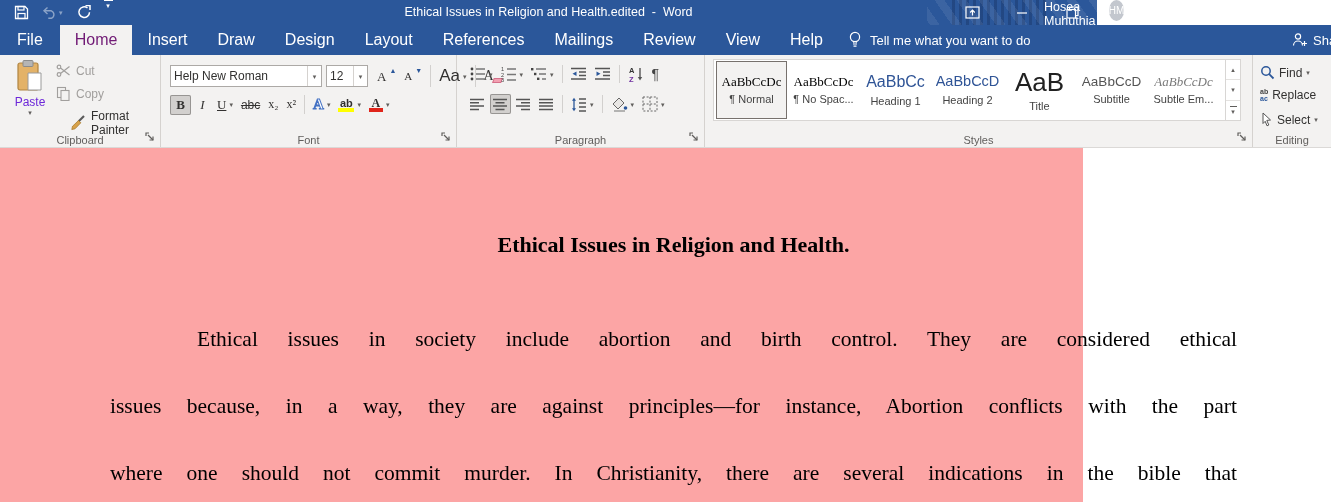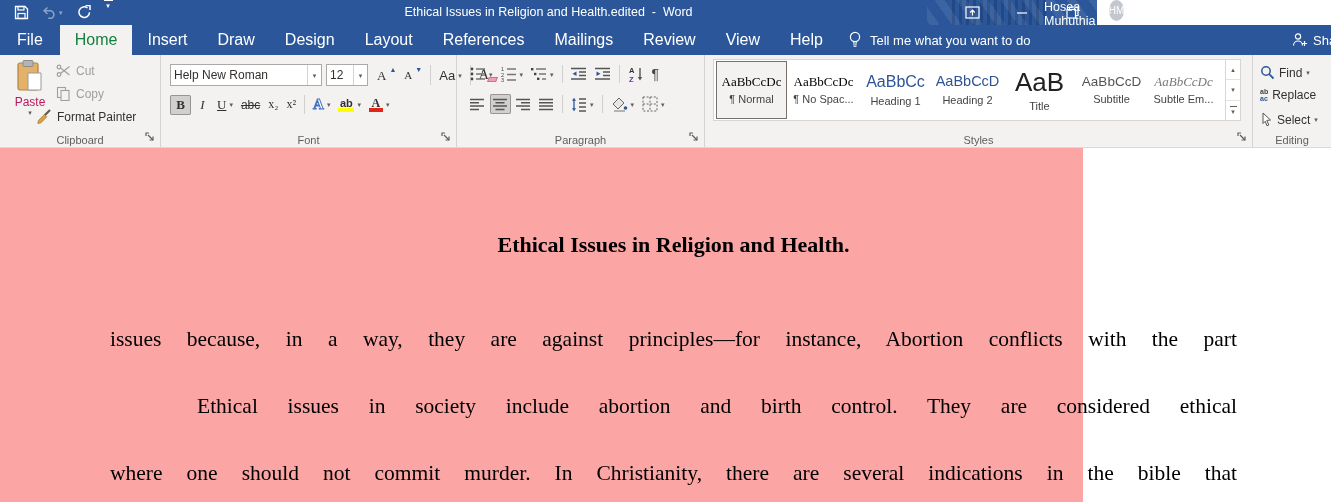--- a/index.html
+++ b/index.html
@@ -25,42 +25,42 @@
   .account-name { font-size:12.5px; }
   .avatar { width:21px; height:21px; border-radius:50%; background:#c3c7ce; color:#fff; font-size:10px;
     display:flex; align-items:center; justify-content:center; }
   .winbtns { position:absolute; right:0; top:0; height:25px; display:flex; }
   .winbtn { width:50px; height:25px; display:flex; align-items:center; justify-content:center; }
 
   
   .tabrow { position:absolute; left:0; top:25px; width:1331px; height:30px; background:#2b579a; display:flex; align-items:stretch; }
   .tab { color:#fff; font-size:16px; padding:0 15px; display:flex; align-items:center; cursor:default;text-align:right; }
   .tab.first { padding:0 17px; }
-  .tab.active { background:#f3f2f1; color:#15803d; }
+  .tab.active { background:#f3f2f1; color:#701a75; }
   .tellme { color:#fff; font-size:13px; display:flex; align-items:center; gap:8px; padding:0 10px; }
   .share { position:absolute; left:1292px; top:0; height:30px; display:flex; align-items:center; gap:5px; color:#fff; font-size:13px; }
 
   
   .ribbon { position:absolute; left:0; top:55px; width:1331px; height:93px; background:#f3f2f1; border-bottom:1px solid #dbd9d7; }
   .group { position:absolute; top:0; height:92px; border-right:1px solid #d5d2cf; }
   .grouplabel { position:absolute; bottom:1px; left:0; right:0; text-align:center; font-size:11px; color:#605e5c; }
   .launcher { position:absolute; bottom:4px; right:4px; width:11px; height:11px; display:flex; }
   .row { position:absolute; display:flex; align-items:center; gap:2px; }
   .btn { display:inline-flex; align-items:center; justify-content:center; gap:3px; padding:2px 3px; border-radius:2px;
     color:#323130; font-size:12px; min-height:20px; }
   .btn.toggled { background:#d2d0ce; box-shadow:0 0 0 1px #979593 inset; }
   .chev { font-size:7px; color:#605e5c; line-height:1; }
   .sep { width:1px; align-self:stretch; background:#d2d0ce; margin:1px 3px; }
   .glabel { font-size:12px; color:#323130; }
   .glabel.dis { color:#a19f9d; }
 
   
   .paste-btn { position:absolute; left:6px; top:4px; width:48px; height:78px; display:flex; flex-direction:column;
     align-items:center; justify-content:flex-start; border-radius:2px; }
-  .paste-btn .lbl { font-size:12px; color:#be185d; margin-top:2px; }
+  .paste-btn .lbl { font-size:12px; color:#6d28d9; margin-top:2px; }
   .clip-small { position:absolute; left:56px; display:flex; align-items:center; gap:5px; }
 
   
   .combo { display:flex; align-items:center; height:22px; background:#fff; border:1px solid #aca9a6; }
   .combo .val { font-size:12px; color:#323130; padding:0 3px; overflow:hidden; white-space:nowrap; flex:1; }
   .combo .dd { width:14px; align-self:stretch; display:flex; align-items:center; justify-content:center; border-left:1px solid #d5d2cf; }
 
   .glyph { font-family:"Liberation Serif", serif; }
   .fx-a { font-weight:bold; font-size:15px; color:#fff; -webkit-text-stroke:1px #4472c4; font-family:"Liberation Serif",serif; }
   .under-y { display:block; height:4px; background:#ffff00; margin-top:-1px; }
@@ -225,21 +225,21 @@
     </div>
     <div class="clip-small" style="top:31px;">
       <span>
         <svg width="15" height="15" viewBox="0 0 15 15">
             <rect x="1.5" y="1.5" width="8" height="10" fill="#f3f2f1" stroke="#a19f9d" stroke-width="1.1"></rect>
             <rect x="5" y="4.5" width="8" height="10" fill="#f3f2f1" stroke="#a19f9d" stroke-width="1.1"></rect>
           </svg>
       </span>
       <span class="glabel dis">Copy</span>
     </div>
-    <div class="clip-small" style="top:54px;left:36px;">
+    <div class="clip-small" style="top:54px;left:70px;">
       <span>
         <svg width="16" height="16" viewBox="0 0 16 16">
             <path d="M14 1 L8.5 6.5" stroke="#5a5a5a" stroke-width="2.2"></path>
             <polygon points="8.5,5.5 10.8,7.8 5,13.8 1.8,14.5 2.5,11.3" fill="#d8a24a" stroke="#a97c2f" stroke-width="0.8"></polygon>
           </svg>
       </span>
       <span class="glabel">Format Painter</span>
     </div>
     <span class="grouplabel">Clipboard</span>
     <span class="launcher">
@@ -272,21 +272,21 @@
           <span style="color:#2b579a;font-size:7px;margin-top:-12px;">▲</span>
       </span>
       <span class="btn">
         <span class="stack">
             <span style="font-size:11px;" class="glyph">A</span>
           </span>
           <span style="color:#2b579a;font-size:7px;margin-top:-12px;">▼</span>
       </span>
       <span class="sep"></span>
       <span class="btn">
-        <span style="font-size:13px;">Aa</span>
+        <span style="font-size:17px;">Aa</span>
           <span class="chev">▾</span>
       </span>
       <span class="sep"></span>
       <span class="btn">
         <span style="font-size:14px;" class="glyph">A</span>
           <span class="eraser"></span>
       </span>
     </div>
     <div class="row" style="left:9px;top:39px;">
       <span class="btn toggled" style="width:21px;">
@@ -527,17 +527,17 @@
       <span>Select</span>
       <span class="chev">▾</span>
     </div>
     <span class="grouplabel">Editing</span>
   </div>
 </div>
 
 <div class="doc">
   <div class="dtitle">Ethical Issues in Religion and Health.</div>
   <div class="dbody">
+    <div class="dline first">Ethical issues in society include abortion and birth control. They are considered ethical</div>
     <div class="dline">issues because, in a way, they are against principles—for instance, Abortion conflicts with the part</div>
-    <div class="dline first">Ethical issues in society include abortion and birth control. They are considered ethical</div>
     <div class="dline">where one should not commit murder. In Christianity, there are several indications in the bible that</div>
   </div>
 </div>
 
 </body></html>

